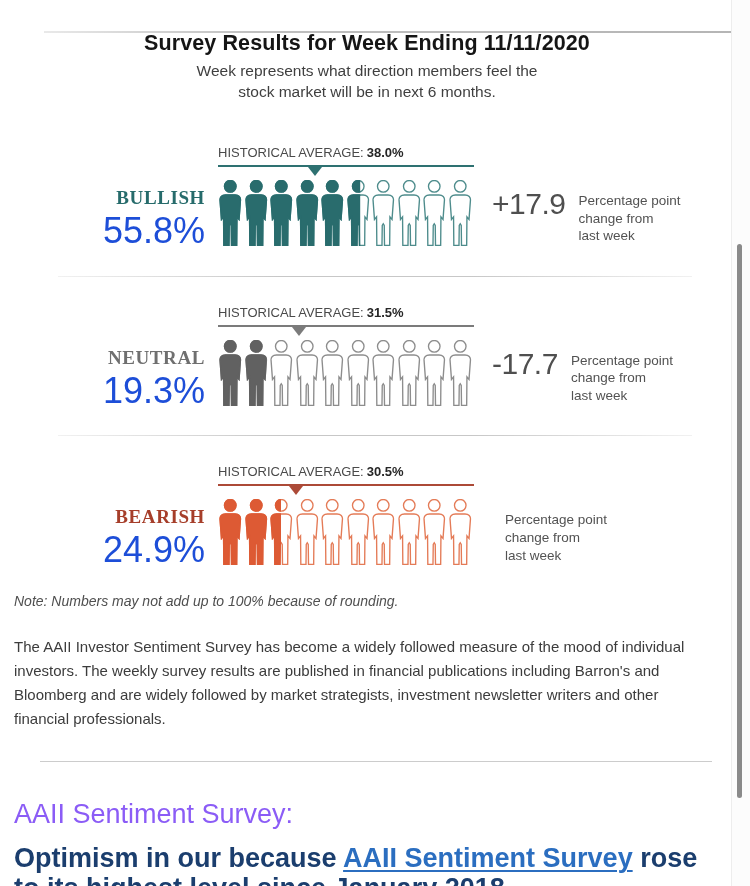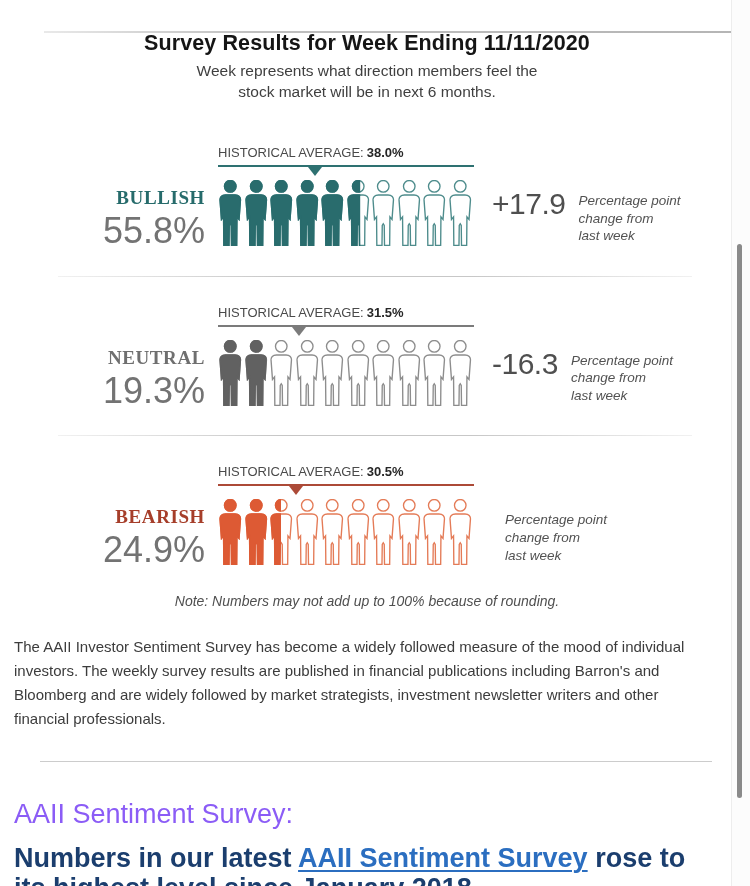--- a/index.html
+++ b/index.html
@@ -15,36 +15,36 @@
 
   .survey{margin-top:42px;}
   .srow{display:flex;align-items:flex-start;}
   .srow + .row-divider{margin-top:26px;}
   .row-divider + .srow{padding-top:28px;}
   .row-divider{height:1px;margin-left:44px;margin-right:28px;
     background:linear-gradient(to right,#f1f1f1,#c7c7c7 35%,#c7c7c7 65%,#f1f1f1);}
 
   .label-col{width:204px;box-sizing:border-box;text-align:right;padding:42px 13px 0 0;}
   .sname{font-family:"Liberation Serif", serif;font-weight:bold;font-size:19px;letter-spacing:0.6px;color:var(--label);}
-  .sval{font-size:36px;line-height:1.05;color:#737373;margin-top:3px;}
+  .sval{font-size:36px;line-height:1.05;color:#1d4ed8;margin-top:3px;}
 
   .chart-col{width:256px;flex:0 0 256px;}
   .ha-label{font-size:13px;line-height:16px;color:#4a4a4a;text-align:left;white-space:nowrap;}
   .ha-label b{color:#262626;margin-left:3px;}
   .ha-line{position:relative;height:2px;background:var(--line);margin-top:4px;}
   .ha-tri{position:absolute;top:2px;width:0;height:0;transform:translateX(-50%);
     border-left:7px solid transparent;border-right:7px solid transparent;border-top:9px solid var(--line);}
   .icons{display:flex;gap:1px;margin-top:13px;height:66px;}
   .person{display:block;}
 
   .change-col{display:flex;margin-left:18px;padding-top:44px;}
   .chg{font-size:30px;color:#4f4f4f;letter-spacing:-0.5px;line-height:1;}
-  .chg-desc{margin:3px 0 0 13px;font-style:italic;font-size:13.5px;line-height:1.32;color:#525252;}
-
-  .note{margin-top:24px;text-align:center;font-style:italic;font-size:14px;color:#4f4f4f;}
+  .chg-desc{margin:3px 0 0 13px;font-size:13.5px;line-height:1.32;color:#525252;}
+
+  .note{margin-top:24px;text-align:left;font-style:italic;font-size:14px;color:#4f4f4f;}
   .paragraph{margin-top:26px;font-size:15px;line-height:24px;color:#3c3c3c;max-width:700px;}
   .hr-wide{height:1px;background:#cccccc;margin:30px 8px 0 26px;}
   h2.section-heading{margin:37px 0 0;font-weight:normal;font-size:27px;line-height:1.15;color:#2f5f86;}
   h3.headline{margin:13px 0 0;font-size:27px;line-height:30px;color:#1b3e6e;max-width:710px;}
   h3.headline a{color:#2b6ec0;text-decoration:underline;text-decoration-thickness:2px;text-underline-offset:3px;font-weight:bold;}
 
   .scroll-strip{position:absolute;top:0;right:0;width:19px;height:886px;background:#fcfcfc;border-left:1px solid #ededed;box-sizing:border-box;}
   .scroll-thumb{position:absolute;top:244px;right:8px;width:5px;height:554px;border-radius:3px;background:#8a8a8a;}
 </style>
 </head>
@@ -289,21 +289,21 @@
             </svg>
             <svg class="person" width="24.5" height="66" viewBox="0 0 27 73" xmlns="http://www.w3.org/2000/svg">
               <g style="fill:#ffffff;stroke:var(--outline);stroke-width:1.5">
                 <circle cx="13.5" cy="7" r="6.4"></circle>
                 <path d="M8.2,16.6 L18.8,16.6 C23.1,16.6 24.9,19 24.8,22 L23.2,43.6 L20.9,40.8 L20.6,72.4 L14.9,72.4 L14.6,50.2 L13.5,48.4 L12.4,50.2 L12.1,72.4 L6.4,72.4 L6.1,40.8 L3.8,43.6 L2.2,22 C2.1,19 3.9,16.6 8.2,16.6 Z"></path>
               </g>
             </svg>
           </div>
       </div>
       <div class="change-col">
-        <div class="chg">-16.3</div>
+        <div class="chg">-17.7</div>
         <div class="chg-desc">
           <div>Percentage point</div>
           <div>change from</div>
           <div>last week</div>
         </div>
       </div>
     </section>
 
     <div class="row-divider"></div>
 
@@ -421,19 +421,19 @@
   </div>
 
   <div class="note">Note: Numbers may not add up to 100% because of rounding.</div>
 
   <p class="paragraph">The AAII Investor Sentiment Survey has become a widely followed measure of the mood of individual investors. The weekly survey results are published in financial publications including Barron's and Bloomberg and are widely followed by market strategists, investment newsletter writers and other financial professionals.</p>
 
   <div class="hr-wide"></div>
 
   <h2 class="section-heading" style="color: #8b5cf6;">AAII Sentiment Survey:</h2>
 
-  <h3 class="headline" style="color: rgb(27, 62, 110);"><span>Numbers in our latest </span><a href="#" style="color: rgb(43, 110, 192);">AAII Sentiment Survey</a><span> rose to its highest level since January 2018.</span></h3>
+  <h3 class="headline" style="color: rgb(27, 62, 110);"><span>Optimism in our because </span><a href="#" style="color: rgb(43, 110, 192);">AAII Sentiment Survey</a><span> rose to its highest level since January 2018.</span></h3>
 
 </div>
 
 <div class="scroll-strip">
   <div class="scroll-thumb"></div>
 </div>
 
 </body></html>

